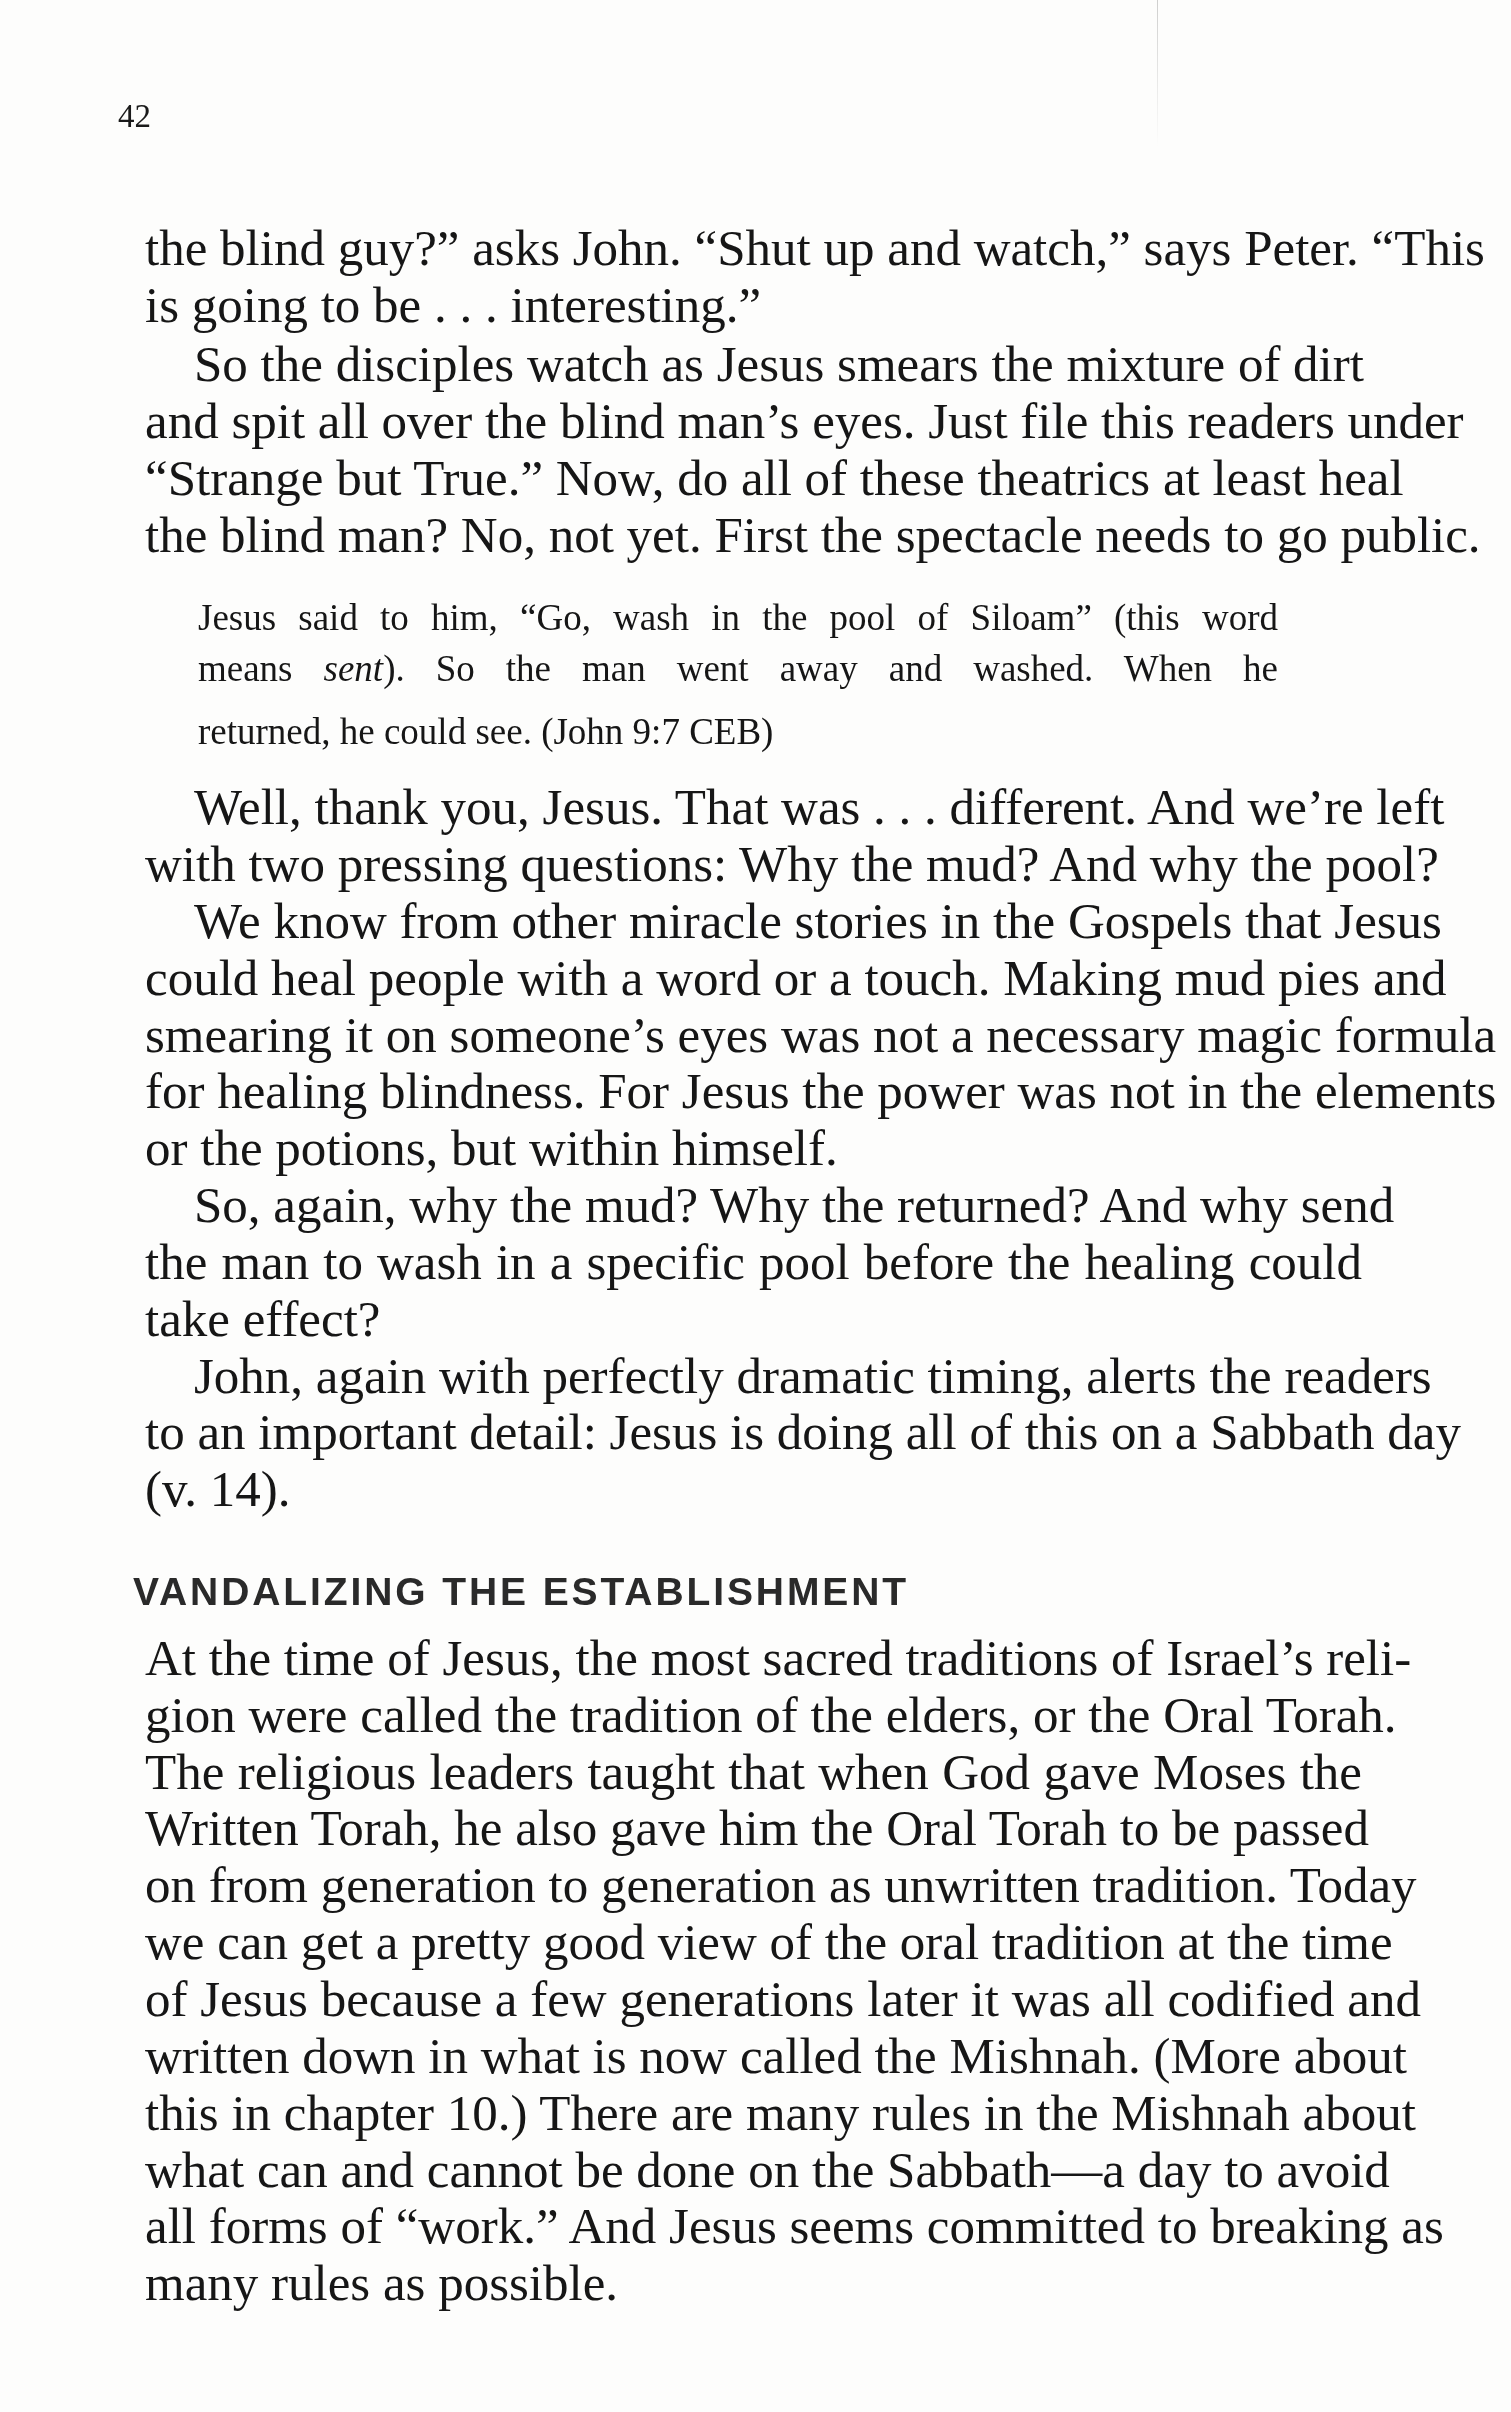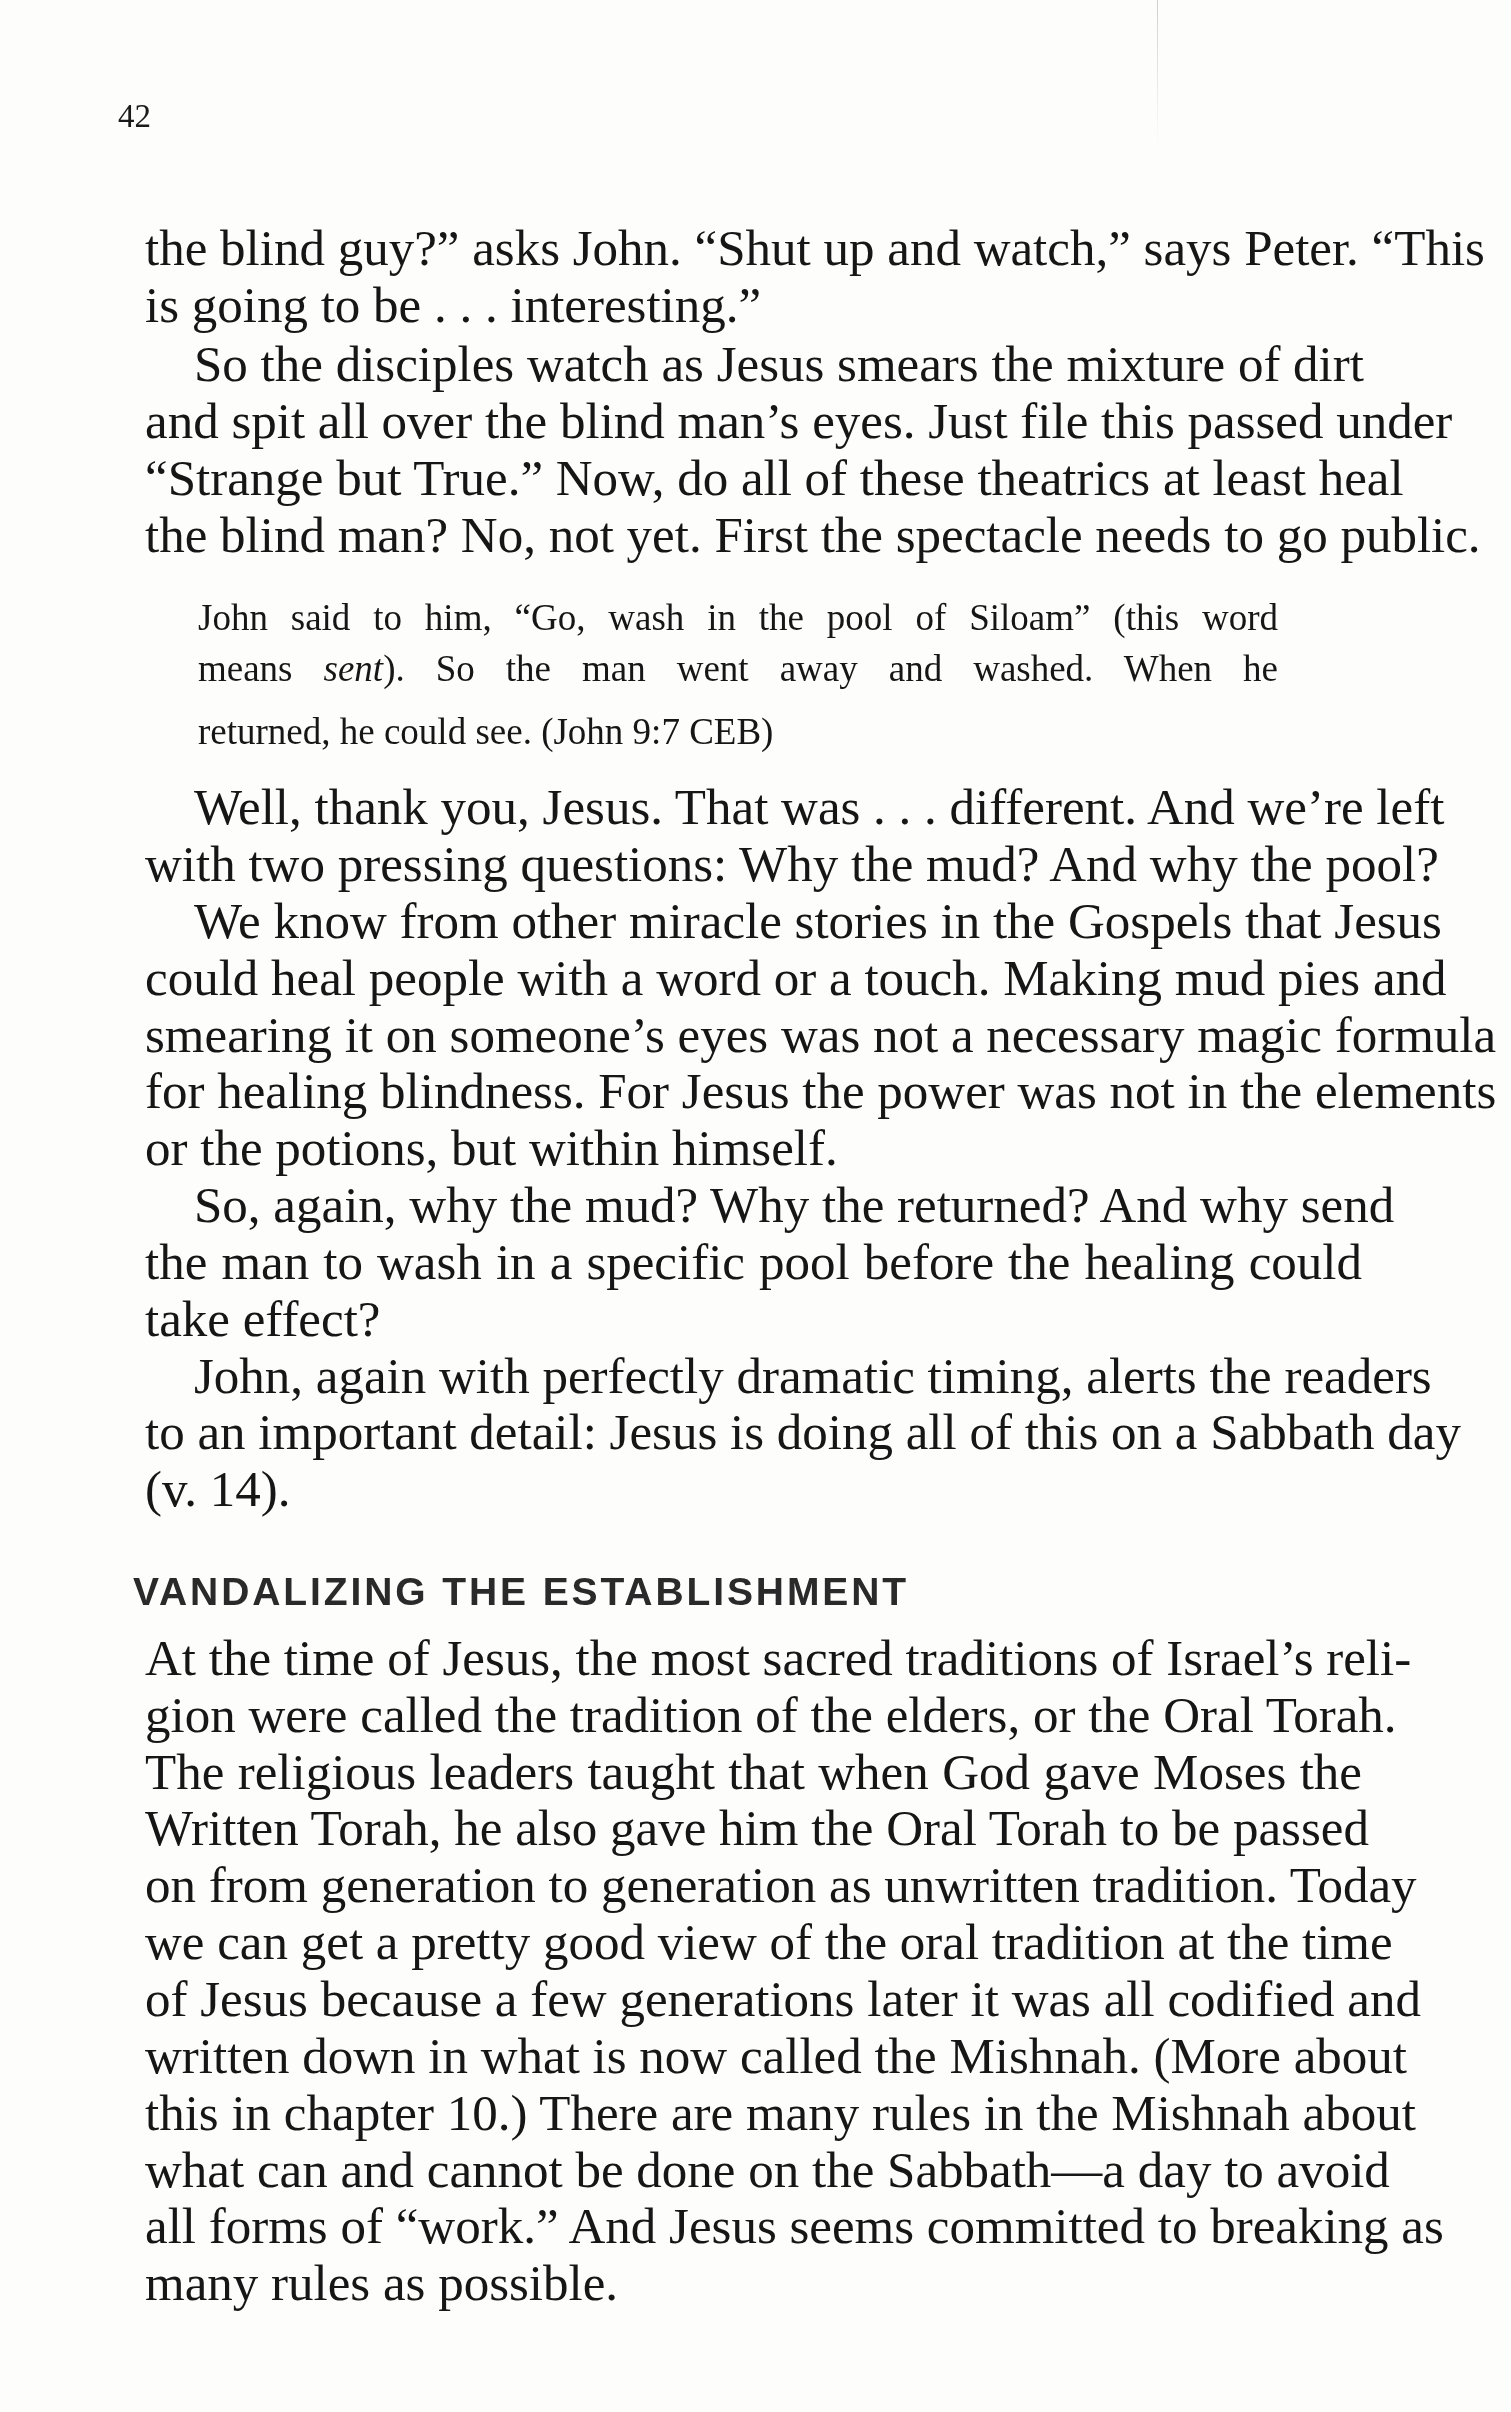--- a/index.html
+++ b/index.html
@@ -91,27 +91,27 @@
 
   <div class="page-number">42</div>
 
   <div>
     <div class="line" style="top:223px">the blind guy?” asks John. “Shut up and watch,” says Peter. “This</div>
     <div class="line last" style="top:280px">is going to be . . . interesting.”</div>
   </div>
 
   <div>
     <div class="line indent" style="top:339px">So the disciples watch as Jesus smears the mixture of dirt</div>
-    <div class="line" style="top:396px">and spit all over the blind man’s eyes. Just file this passed under</div>
+    <div class="line" style="top:396px">and spit all over the blind man’s eyes. Just file this readers under</div>
     <div class="line" style="top:453px">“Strange but True.” Now, do all of these theatrics at least heal</div>
     <div class="line" style="top:510px">the blind man? No, not yet. First the spectacle needs to go public.</div>
   </div>
 
   <div>
-    <div class="line quote" style="top:592px">John said to him, “Go, wash in the pool of Siloam” (this word</div>
+    <div class="line quote" style="top:592px">Jesus said to him, “Go, wash in the pool of Siloam” (this word</div>
     <div class="line quote" style="top:643px"><span>means </span><em>sent</em><span>). So the man went away and washed. When he</span></div>
     <div class="line quote last" style="top:706px">returned, he could see. (John 9:7 CEB)</div>
   </div>
 
   <div>
     <div class="line indent" style="top:782px">Well, thank you, Jesus. That was . . . different. And we’re left</div>
     <div class="line last" style="top:839px">with two pressing questions: Why the mud? And why the pool?</div>
   </div>
 
   <div>

